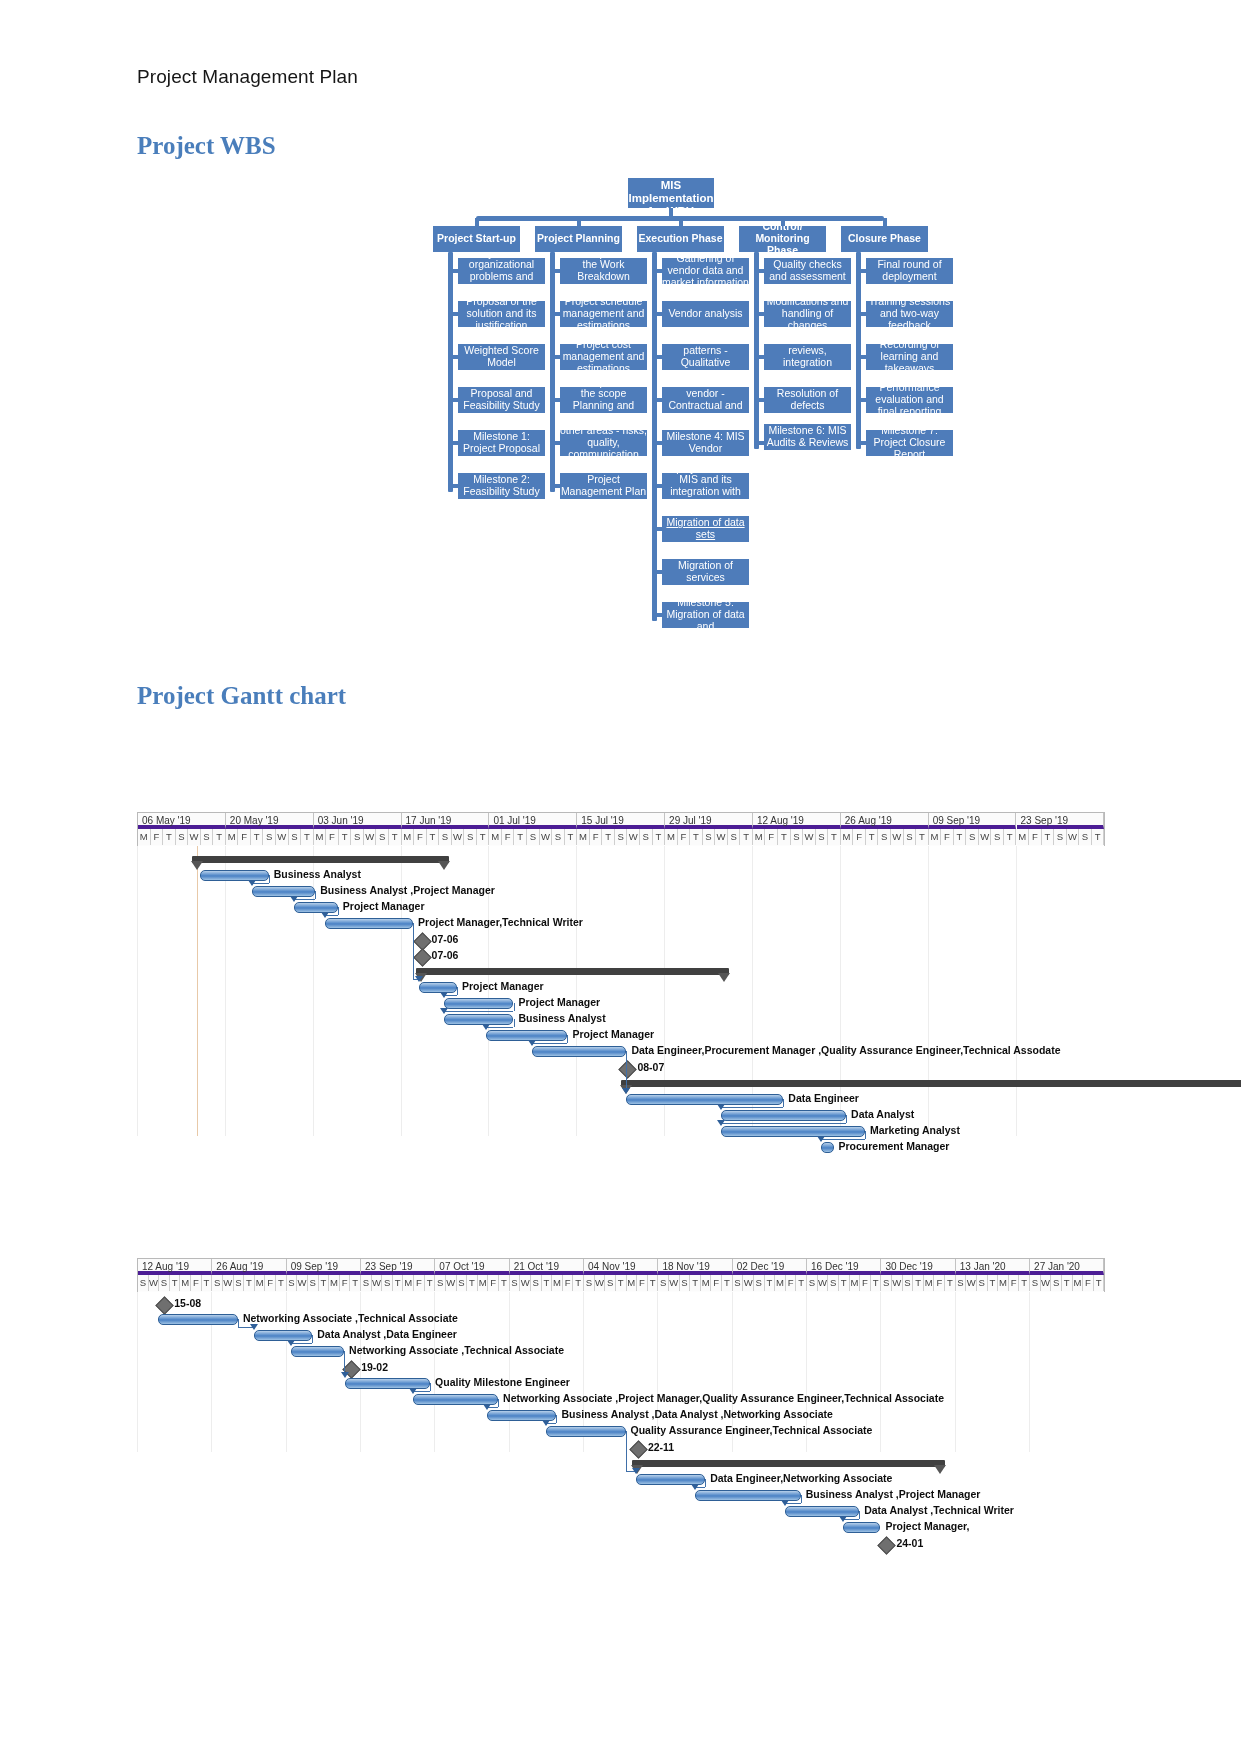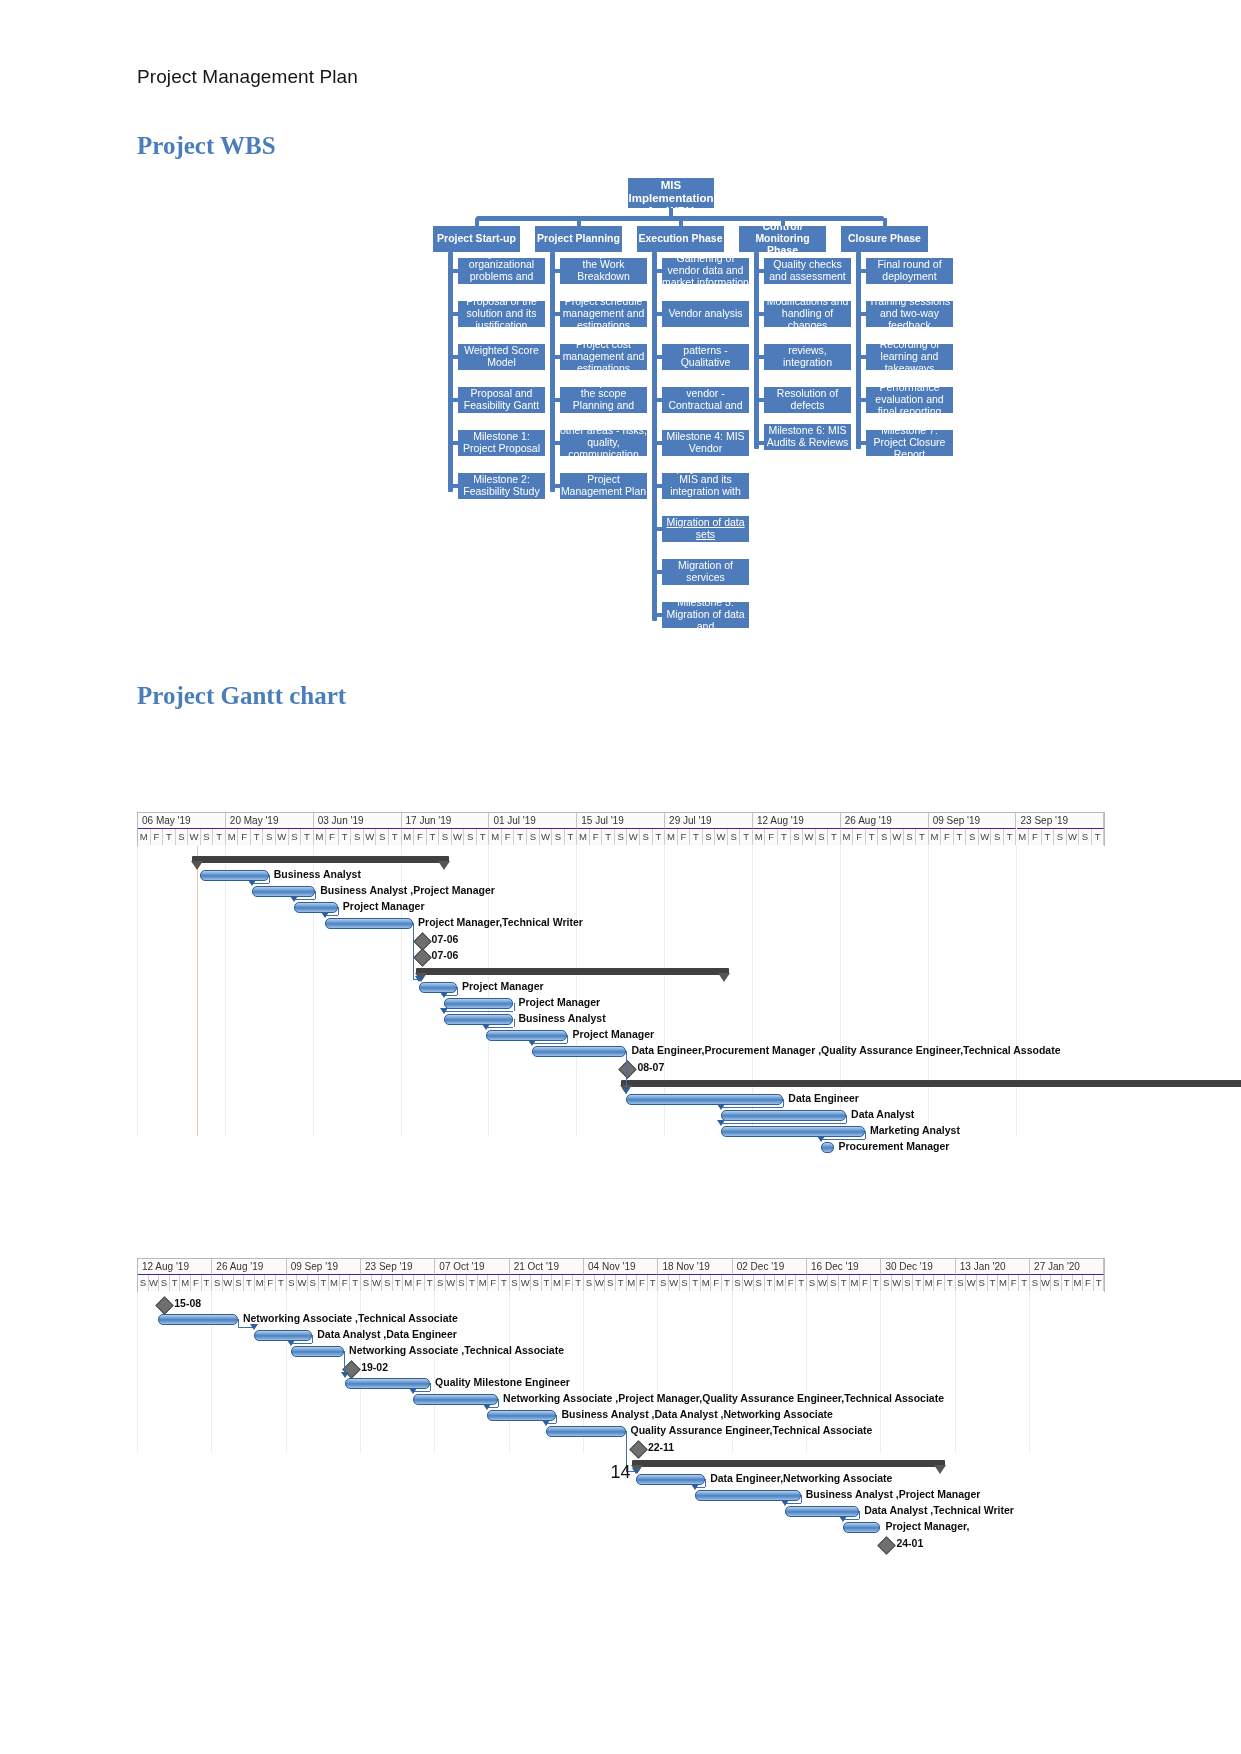--- a/index.html
+++ b/index.html
@@ -55,21 +55,21 @@
   .hbus{height:5px;border-radius:2px;}
   .vstub{width:4px;}
   .vspine{width:5px;border-radius:1px;}
   .tick{height:4px;width:9px;}
 
   
   .gantt{position:absolute;left:137px;}
   .g-head{position:relative;height:33px;border:1px solid #b9b9b9;border-bottom:none;background:#fdfdfd;}
   .g-wk{
     position:absolute;top:0;height:16px;line-height:16px;
-    border-right:1px solid #c3c3c3;border-bottom:1px solid #4c1d95;
+    border-right:1px solid #c3c3c3;border-bottom:4px solid #4c1d95;
     font-size:10px;color:#333;padding-left:4px;box-sizing:border-box;
     white-space:nowrap;background:#fbfbfb;
   }
   .g-day{
     position:absolute;top:16px;height:16px;line-height:16px;
     border-right:1px solid #cfcfcf;
     font-size:9.5px;color:#444;text-align:center;box-sizing:border-box;
     background:#fbfbfb;
   }
   .g-body{position:relative;background:#fff;}
@@ -123,21 +123,21 @@
       <div class="wbs-line vstub" style="left: 60px; top: 50px; height: 10px;"></div>
       <div class="wbs-box wbs-phase" style="left: 18px; top: 58px;">Project Start-up</div>
       <div class="wbs-line vspine" style="left: 33px; top: 84px; height: 240px;"></div>
       <div class="wbs-line tick" style="left: 34px; top: 101px;"></div>
       <div class="wbs-box wbs-leaf" style="left: 43px; top: 90px;">Analysis of the organizational problems and requirements</div>
       <div class="wbs-line tick" style="left: 34px; top: 144px;"></div>
       <div class="wbs-box wbs-leaf" style="left: 43px; top: 133px;">Proposal of the solution and its justification</div>
       <div class="wbs-line tick" style="left: 34px; top: 187px;"></div>
       <div class="wbs-box wbs-leaf" style="left: 43px; top: 176px;">Weighted Score Model</div>
       <div class="wbs-line tick" style="left: 34px; top: 230px;"></div>
-      <div class="wbs-box wbs-leaf" style="left: 43px; top: 219px;">Proposal and Feasibility Gantt</div>
+      <div class="wbs-box wbs-leaf" style="left: 43px; top: 219px;">Proposal and Feasibility Study</div>
       <div class="wbs-line tick" style="left: 34px; top: 273px;"></div>
       <div class="wbs-box wbs-leaf" style="left: 43px; top: 262px;">Milestone 1: Project Proposal</div>
       <div class="wbs-line tick" style="left: 34px; top: 316px;"></div>
       <div class="wbs-box wbs-leaf" style="left: 43px; top: 305px;">Milestone 2: Feasibility Study</div>
       <div class="wbs-line vstub" style="left: 162px; top: 50px; height: 10px;"></div>
       <div class="wbs-box wbs-phase" style="left: 120px; top: 58px;">Project Planning</div>
       <div class="wbs-line vspine" style="left: 135px; top: 84px; height: 240px;"></div>
       <div class="wbs-line tick" style="left: 136px; top: 101px;"></div>
       <div class="wbs-box wbs-leaf" style="left: 145px; top: 90px;">Development of the Work Breakdown Structure</div>
       <div class="wbs-line tick" style="left: 136px; top: 144px;"></div>
@@ -555,14 +555,13 @@
         <div class="bar" style="left: 706.23px; top: 230px; width: 37.17px;"></div>
         <div class="lbl" style="left: 748.4px; top: 228px;">Project Manager,</div>
         <div class="link v" style="left: 722.16px; top: 219px; height: 8px;"></div>
         <div class="link h" style="left: 706.23px; top: 227px; width: 15.93px;"></div>
         <div class="arrow" style="left: 702.23px; top: 224px;"></div>
         <div class="milestone" style="left: 743.4px; top: 247px;"></div>
         <div class="lbl" style="left: 759.4px; top: 245px;">24-01</div>
       </div>
   </div>
 
-  <div id="page-number">14</div>
 </div>
 
 </body></html>

